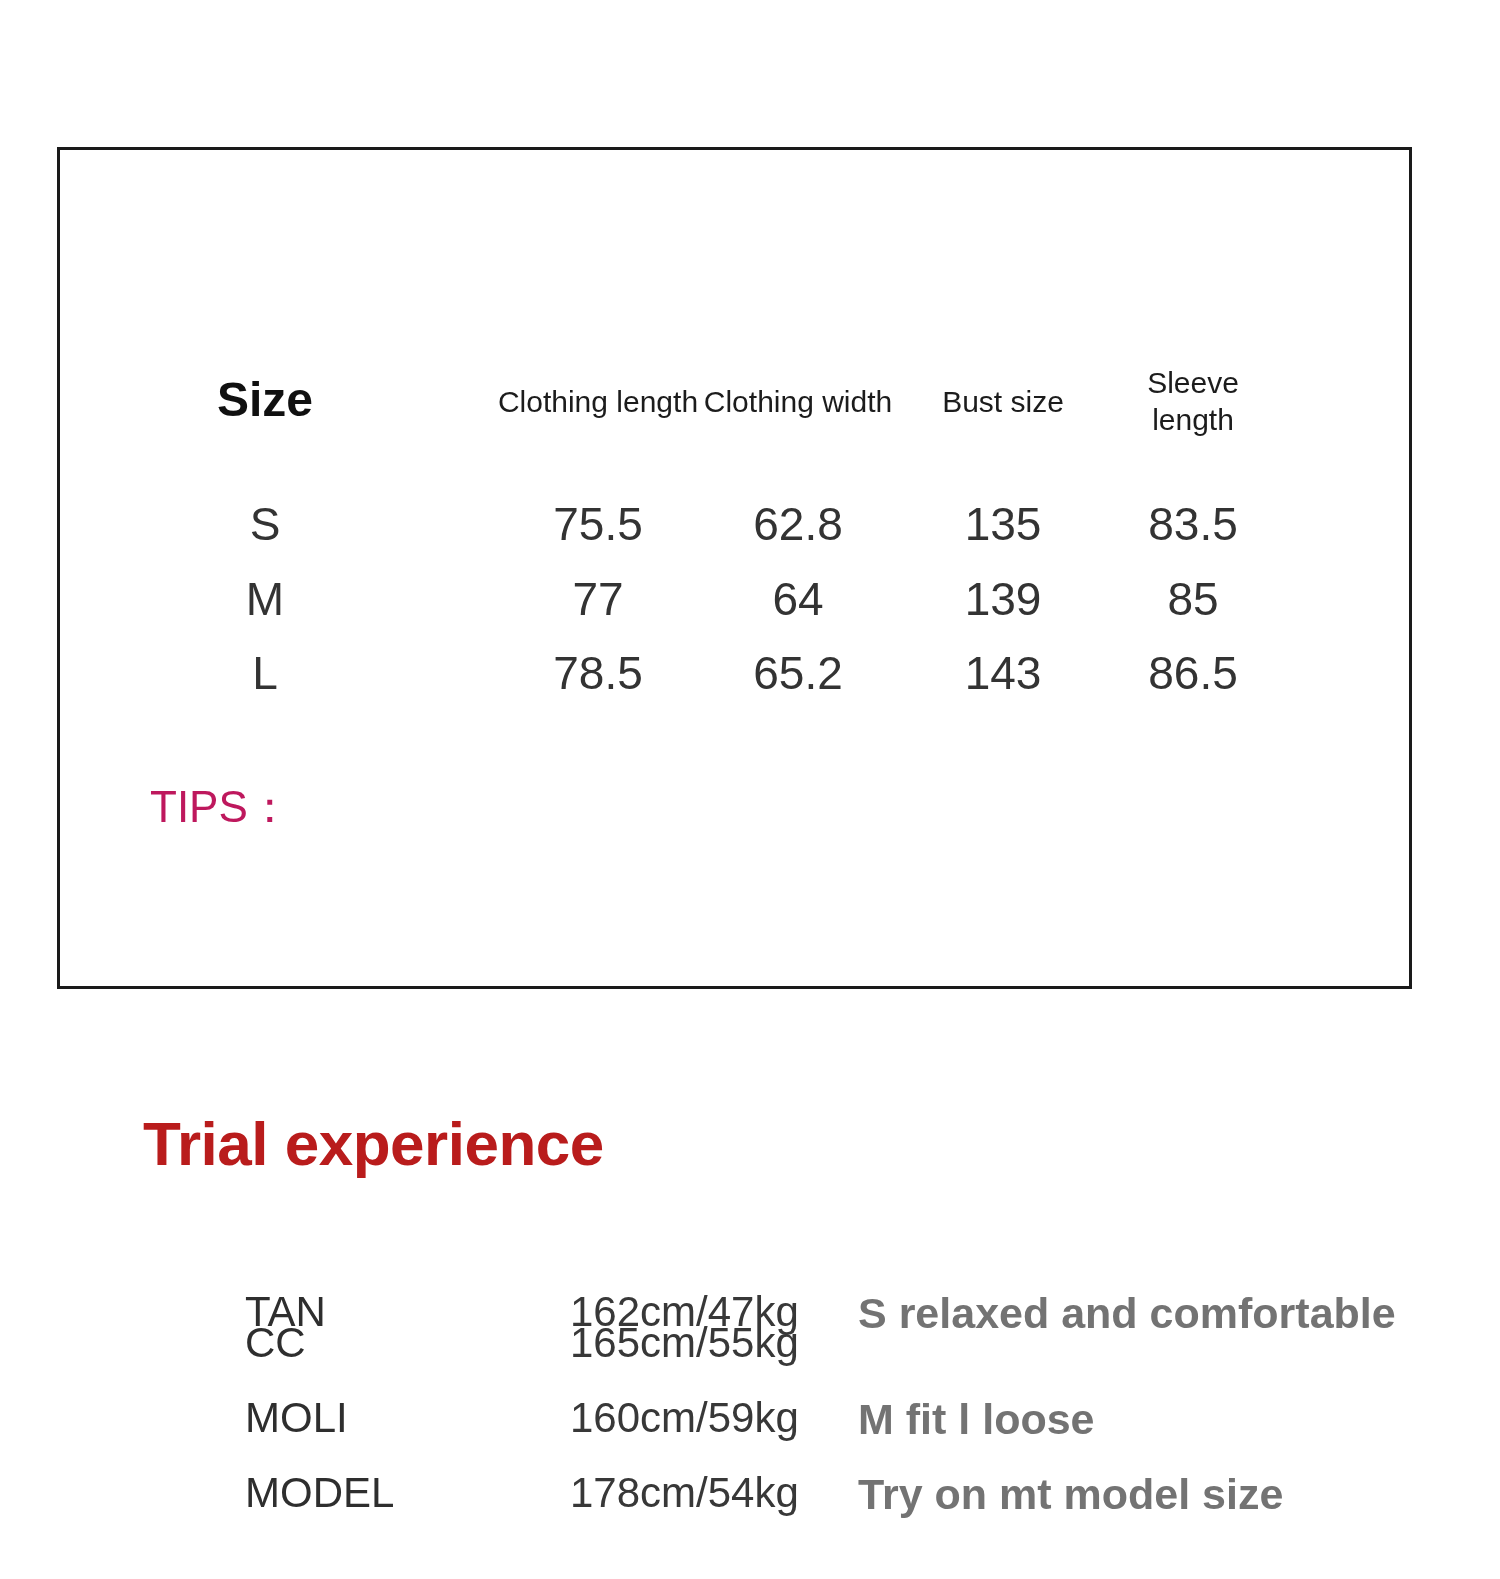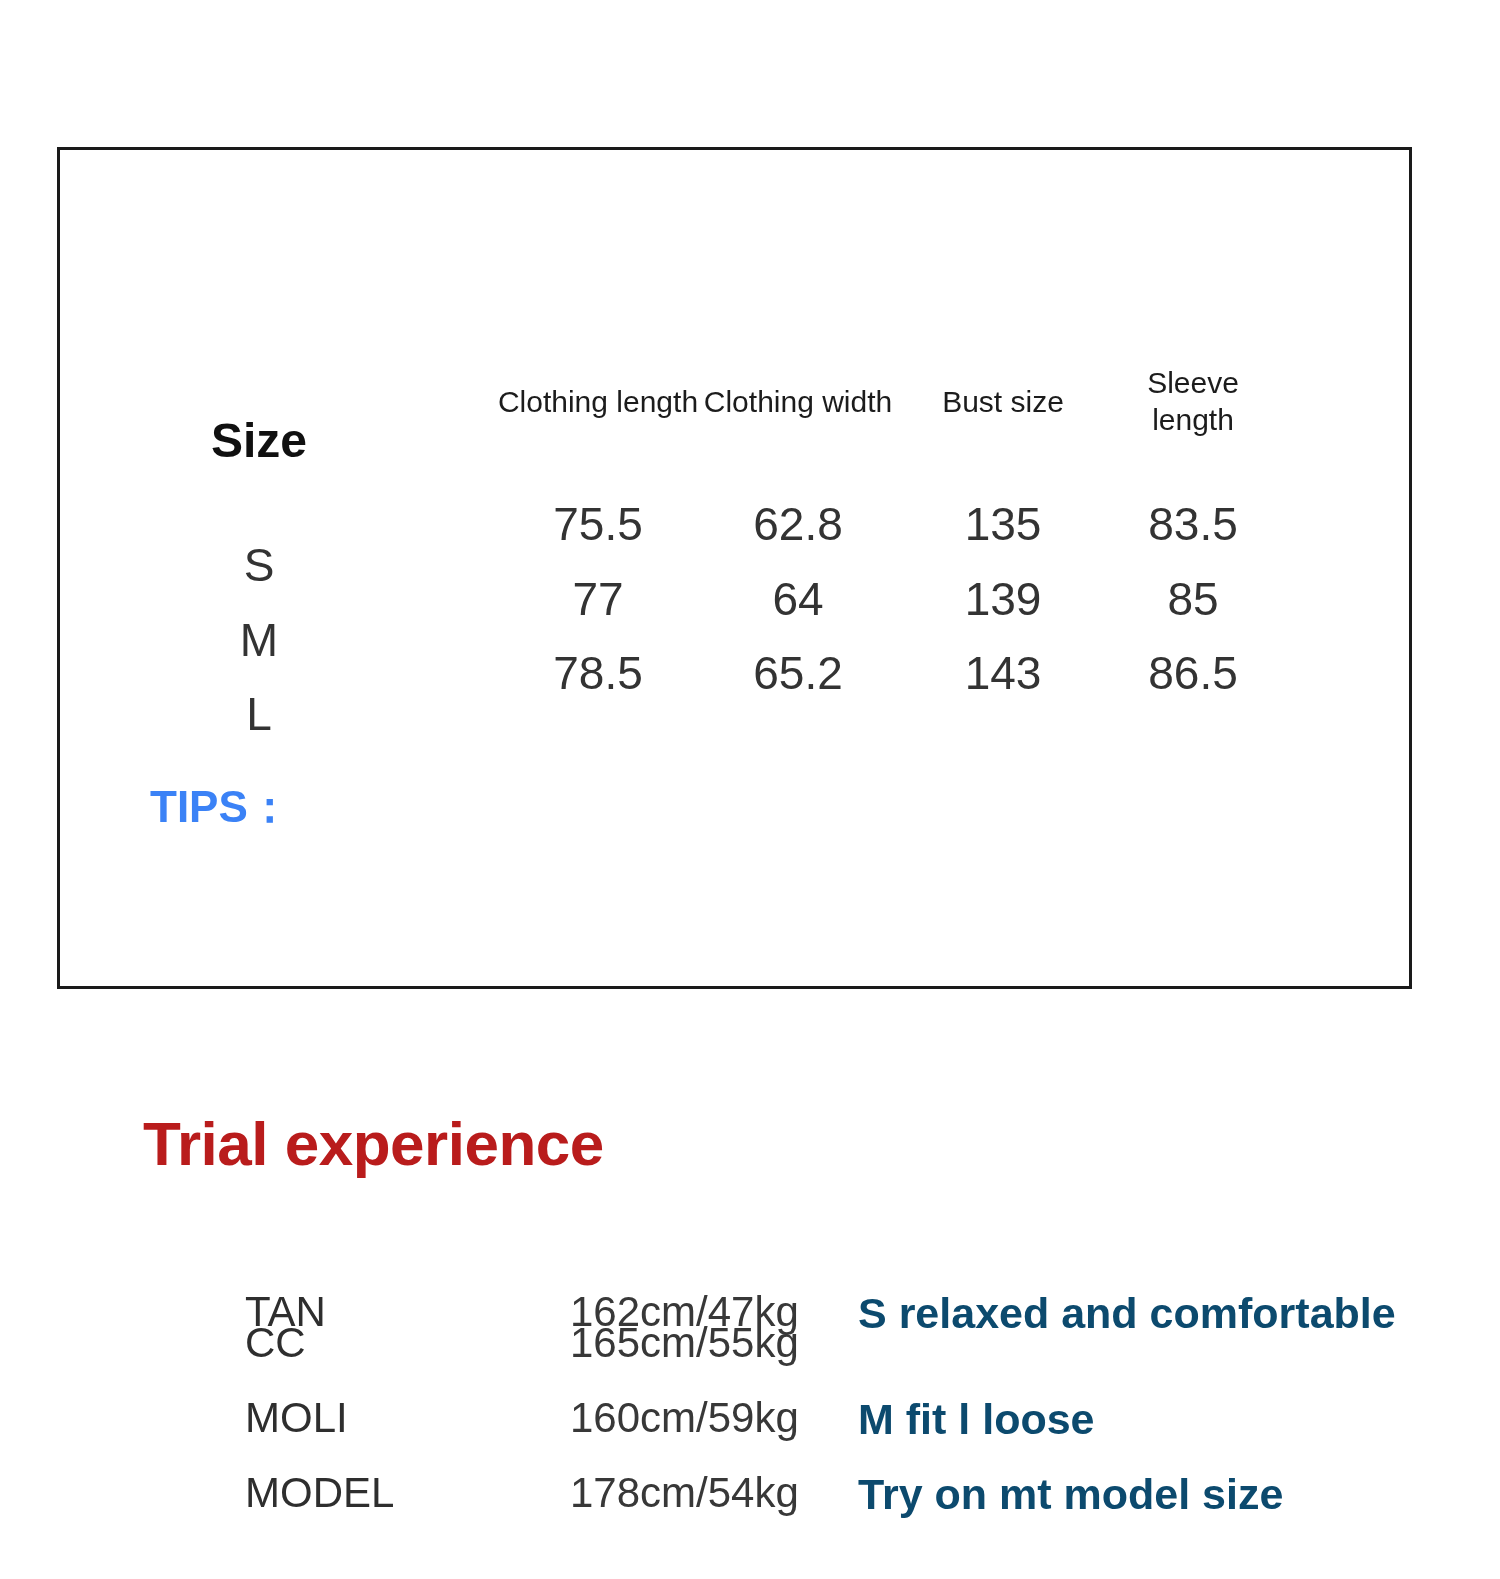--- a/index.html
+++ b/index.html
@@ -36,21 +36,21 @@
     color: #0f0f0f;
     white-space: nowrap;
   }
   .size-table { position: absolute; left: 0; top: 0; width: 100%; height: 100%; }
   .cell {
     position: absolute;
     width: 240px;
     text-align: center;
     white-space: nowrap;
   }
-  .c0 { left: 79px; margin-top: 41px; }
+  .c0 { left: 85px; }
   .c1 { left: 418px; }
   .c2 { left: 618px; }
   .c3 { left: 823px; }
   .c4 { left: 1013px; }
   .size-head {
     top: 222px;
     font-size: 48px;
     font-weight: 700;
     color: #101010;
   }
@@ -70,22 +70,22 @@
   }
   .r0 .cell { top: 347px; }
   .r1 .cell { top: 422px; }
   .r2 .cell { top: 496px; }
 
   .tips-label {
     position: absolute;
     left: 90px;
     top: 628px;
     font-size: 44px;
-    font-weight: 700;
-    color: #3b82f6;
+    font-weight: 400;
+    color: #be185d;
   }
   .tips-text {
     position: absolute;
     left: 90px;
     top: 694px;
     width: 1210px;
     font-size: 30px;
     font-weight: 600;
     line-height: 34px;
     color: #161616;
@@ -127,21 +127,21 @@
     font-weight: 400;
     color: #383838;
     white-space: nowrap;
   }
   .t-comment {
     position: absolute;
     left: 858px;
     top: 1px;
     font-size: 43px;
     font-weight: 600;
-    color: #0c4a6e;
+    color: #737373;
     white-space: nowrap;
   }
 </style>
 </head>
 <body>
 
 <div class="page">
 
   <section class="param-box">
 

